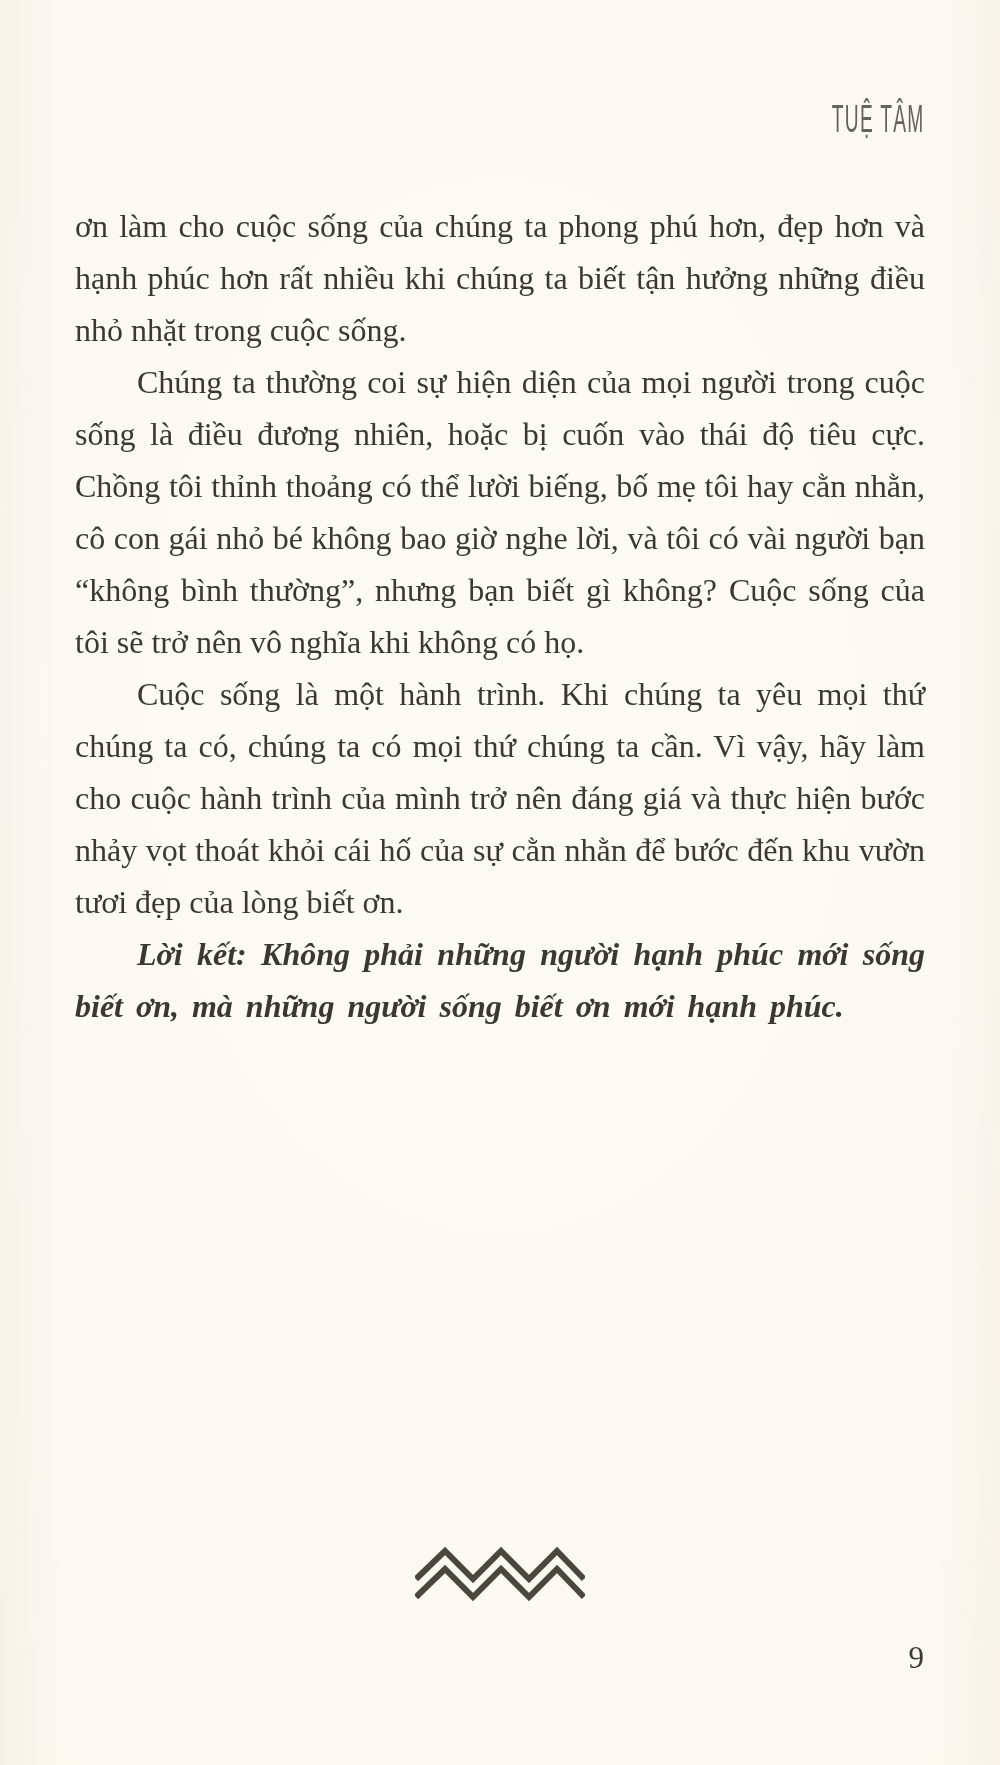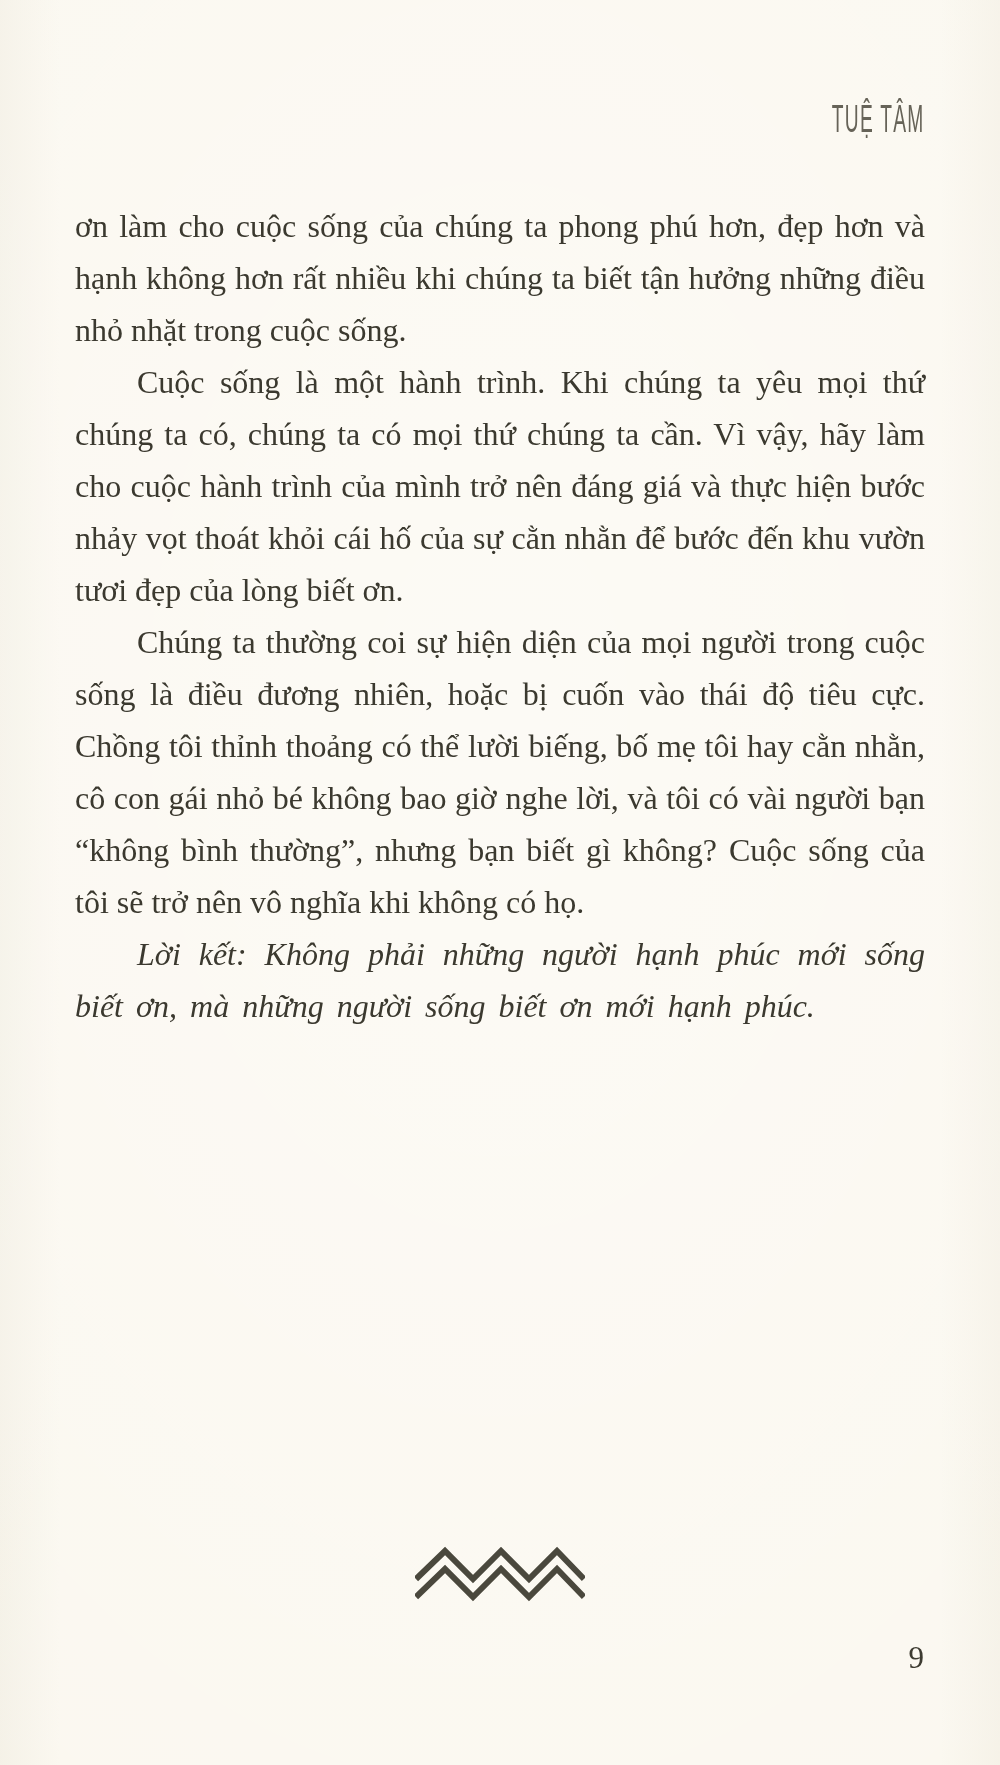--- a/index.html
+++ b/index.html
@@ -46,21 +46,21 @@
     text-align: justify;
   }
   .body-text p {
     margin: 0;
     text-indent: 0;
   }
   .body-text p.indent {
     text-indent: 62px;
   }
   .body-text p.bold-italic {
-    font-weight: normal;
+    font-weight: bold;
     font-style: italic;
     word-spacing: 5px;
   }
   .ornament {
     position: absolute;
     top: 1545px;
     left: 50%;
     transform: translateX(-50%);
     width: 170px;
     height: 58px;
@@ -74,23 +74,23 @@
   }
 </style>
 </head>
 <body>
 
 <div class="page">
 
   <div class="brand">TUỆ TÂM</div>
 
   <div class="body-text">
-      <p>ơn làm cho cuộc sống của chúng ta phong phú hơn, đẹp hơn và hạnh không hơn rất nhiều khi chúng ta biết tận hưởng những điều nhỏ nhặt trong cuộc sống.</p>
+      <p>ơn làm cho cuộc sống của chúng ta phong phú hơn, đẹp hơn và hạnh phúc hơn rất nhiều khi chúng ta biết tận hưởng những điều nhỏ nhặt trong cuộc sống.</p>
+      <p class="indent">Chúng ta thường coi sự hiện diện của mọi người trong cuộc sống là điều đương nhiên, hoặc bị cuốn vào thái độ tiêu cực. Chồng tôi thỉnh thoảng có thể lười biếng, bố mẹ tôi hay cằn nhằn, cô con gái nhỏ bé không bao giờ nghe lời, và tôi có vài người bạn “không bình thường”, nhưng bạn biết gì không? Cuộc sống của tôi sẽ trở nên vô nghĩa khi không có họ.</p>
       <p class="indent">Cuộc sống là một hành trình. Khi chúng ta yêu mọi thứ chúng ta có, chúng ta có mọi thứ chúng ta cần. Vì vậy, hãy làm cho cuộc hành trình của mình trở nên đáng giá và thực hiện bước nhảy vọt thoát khỏi cái hố của sự cằn nhằn để bước đến khu vườn tươi đẹp của lòng biết ơn.</p>
-      <p class="indent">Chúng ta thường coi sự hiện diện của mọi người trong cuộc sống là điều đương nhiên, hoặc bị cuốn vào thái độ tiêu cực. Chồng tôi thỉnh thoảng có thể lười biếng, bố mẹ tôi hay cằn nhằn, cô con gái nhỏ bé không bao giờ nghe lời, và tôi có vài người bạn “không bình thường”, nhưng bạn biết gì không? Cuộc sống của tôi sẽ trở nên vô nghĩa khi không có họ.</p>
       <p class="indent bold-italic">Lời kết: Không phải những người hạnh phúc mới sống biết ơn, mà những người sống biết ơn mới hạnh phúc.</p>
     </div>
 
   <svg class="ornament" viewBox="0 0 170 58">
     <polyline points="1,34 30,6 58,34 86,6 114,34 142,6 169,34" fill="none" stroke="#4a483d" stroke-width="6"></polyline>
     <polyline points="1,52 30,24 58,52 86,24 114,52 142,24 169,52" fill="none" stroke="#4a483d" stroke-width="6"></polyline>
   </svg>
 
   <div class="page-number">9</div>
 

